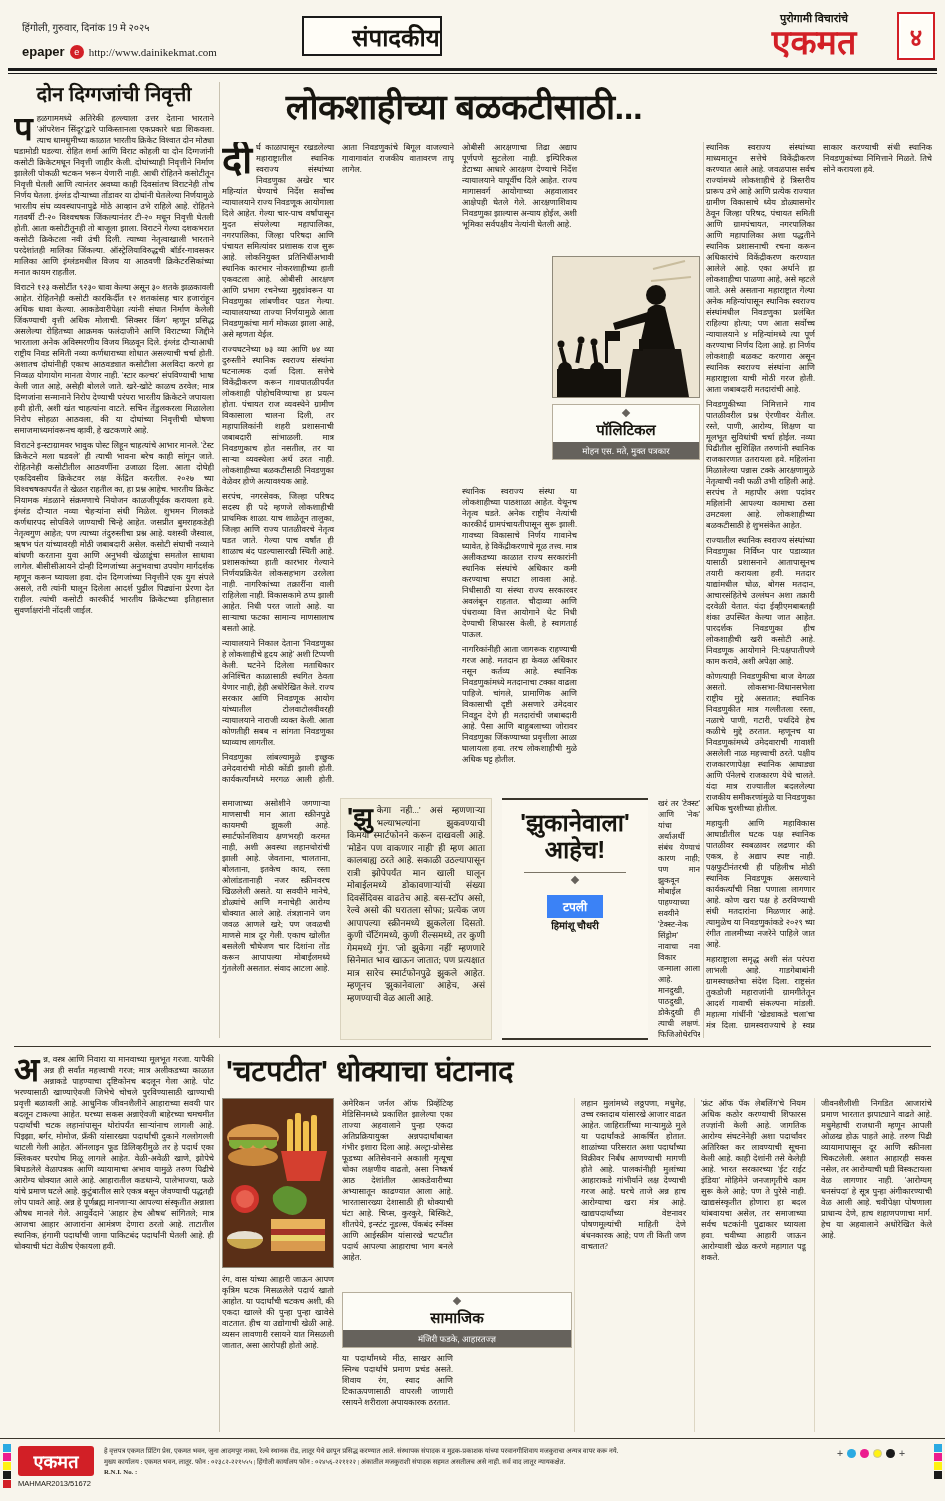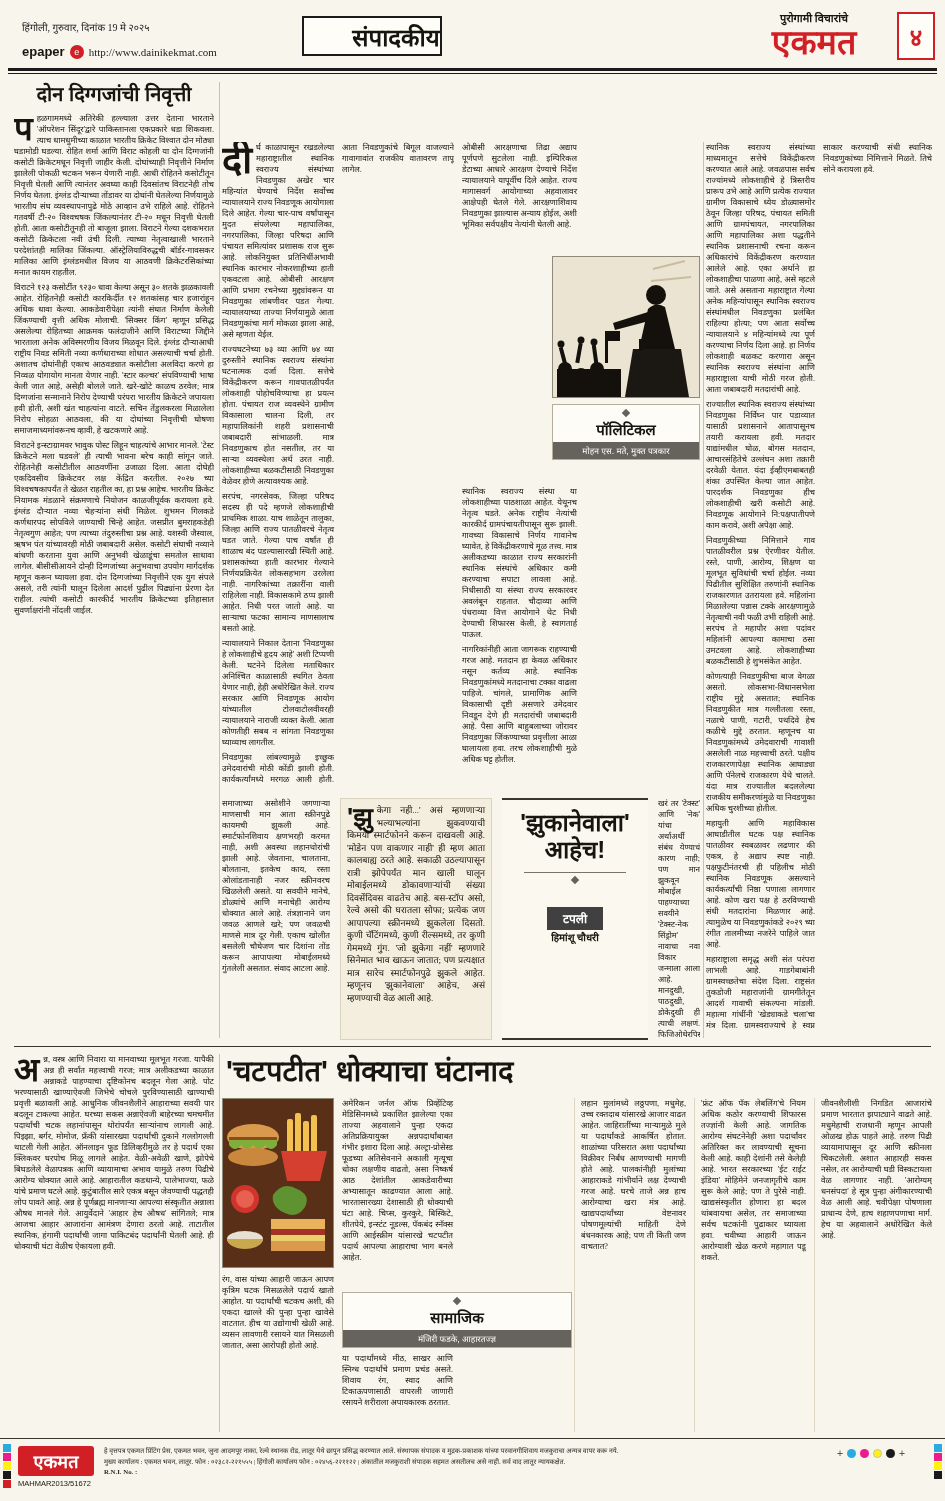--- a/index.html
+++ b/index.html
@@ -61,21 +61,21 @@
     column-count:2; column-gap:8px; column-fill:auto; }
 
   
   .tapli-region { position:absolute; left:222px; top:798px; width:478px; height:176px; display:flex; gap:10px;justify-content:space-between; }
   .z-col1 { width:108px; height:242px; }
   .z-quote { width:152px; height:242px; background:#f3eedd; border:1px solid #d9d2bd; padding:5px 6px; font-size:9px; line-height:12.5px; text-align:justify; overflow:hidden; }
   .z-quote .dropcap { font-size:26px; line-height:24px; }
   .z-head { width:146px; height:242px; text-align:center; padding-top:10px; border-top:2px solid #3a362c; border-bottom:2px solid #3a362c; background:#fbf8ef; }
   .z-headline { font-size:24px; line-height:1.12; font-weight:bold; font-family:"Liberation Sans",sans-serif; }
   .z-rule { width:70%; margin:8px auto 4px; border-top:1px solid #7a7466; }
-  .z-cat { display:inline-block; background:#404040; color:#fff; font-size:12px; font-weight:bold; padding:3px 16px; margin-top:22px; font-family:"Liberation Sans",sans-serif; }
+  .z-cat { display:inline-block; background:#3b82f6; color:#fff; font-size:12px; font-weight:bold; padding:3px 16px; margin-top:10px; font-family:"Liberation Sans",sans-serif; }
   .z-byline { font-size:10px; font-weight:bold; margin-top:0; font-family:Liberation Serif, serif; }
   .z-col4 { flex:1; height:242px; overflow:hidden; font-size:8px; line-height:11px; text-align:justify; }
 
   
   .bottom-divider { left:14px; width:917px; top:1046px; }
   .left-bottom { position:absolute; left:14px; top:1054px; width:200px; height:378px; }
   .food-headline { position:absolute; left:226px; top:1050px; width:476px; 
     font-size:29px; font-weight:bold; font-family:"Liberation Sans",sans-serif; }
   .bottom-region { position:absolute; left:222px; top:1098px; width:710px; height:334px; }
   .b-col1 { position:absolute; left:0; top:0; width:112px; height:334px; }
@@ -137,20 +137,21 @@
     <div class="retire-body body-text">
       <div class="para">
         <span class="dropcap">प</span>
         <span>हळगाममध्ये अतिरेकी हल्ल्याला उत्तर देताना भारताने 'ऑपरेशन सिंदूर'द्वारे पाकिस्तानला एकप्रकारे धडा शिकवला. त्याच धामधुमीच्या काळात भारतीय क्रिकेट विश्वात दोन मोठ्या घडामोडी घडल्या. रोहित शर्मा आणि विराट कोहली या दोन दिग्गजांनी कसोटी क्रिकेटमधून निवृत्ती जाहीर केली. दोघांच्याही निवृत्तीने निर्माण झालेली पोकळी चटकन भरून येणारी नाही. आधी रोहितने कसोटीतून निवृत्ती घेतली आणि त्यानंतर अवघ्या काही दिवसांतच विराटनेही तोच निर्णय घेतला. इंग्लंड दौऱ्याच्या तोंडावर या दोघांनी घेतलेल्या निर्णयामुळे भारतीय संघ व्यवस्थापनापुढे मोठे आव्हान उभे राहिले आहे. रोहितने गतवर्षी टी-२० विश्वचषक जिंकल्यानंतर टी-२० मधून निवृत्ती घेतली होती. आता कसोटीतूनही तो बाजूला झाला. विराटने गेल्या दशकभरात कसोटी क्रिकेटला नवी उंची दिली. त्याच्या नेतृत्वाखाली भारताने परदेशांतही मालिका जिंकल्या. ऑस्ट्रेलियाविरुद्धची बॉर्डर-गावसकर मालिका आणि इंग्लंडमधील विजय या आठवणी क्रिकेटरसिकांच्या मनात कायम राहतील.</span>
       </div>
       <div class="para">विराटने १२३ कसोटींत ९२३० धावा केल्या असून ३० शतके झळकावली आहेत. रोहितनेही कसोटी कारकिर्दीत १२ शतकांसह चार हजारांहून अधिक धावा केल्या. आकडेवारीपेक्षा त्यांनी संघात निर्माण केलेली जिंकण्याची वृत्ती अधिक मोलाची. 'सिक्सर किंग' म्हणून प्रसिद्ध असलेल्या रोहितच्या आक्रमक फलंदाजीने आणि विराटच्या जिद्दीने भारताला अनेक अविस्मरणीय विजय मिळवून दिले. इंग्लंड दौऱ्याआधी राष्ट्रीय निवड समिती नव्या कर्णधाराच्या शोधात असल्याची चर्चा होती. अशातच दोघांनीही एकाच आठवड्यात कसोटीला अलविदा करणे हा निव्वळ योगायोग मानता येणार नाही. 'स्टार कल्चर' संपविण्याची भाषा केली जात आहे, असेही बोलले जाते. खरे-खोटे काळच ठरवेल; मात्र दिग्गजांना सन्मानाने निरोप देण्याची परंपरा भारतीय क्रिकेटने जपायला हवी होती, अशी खंत चाहत्यांना वाटते. सचिन तेंडुलकरला मिळालेला निरोप सोहळा आठवला, की या दोघांच्या निवृत्तीची घोषणा समाजमाध्यमांवरूनच व्हावी, हे खटकणारे आहे.</div>
       <div class="para">विराटने इन्स्टाग्रामवर भावुक पोस्ट लिहून चाहत्यांचे आभार मानले. 'टेस्ट क्रिकेटने मला घडवले' ही त्याची भावना बरेच काही सांगून जाते. रोहितनेही कसोटीतील आठवणींना उजाळा दिला. आता दोघेही एकदिवसीय क्रिकेटवर लक्ष केंद्रित करतील. २०२७ च्या विश्वचषकापर्यंत ते खेळत राहतील का, हा प्रश्न आहेच. भारतीय क्रिकेट नियामक मंडळाने संक्रमणाचे नियोजन काळजीपूर्वक करायला हवे. इंग्लंड दौऱ्यात नव्या चेहऱ्यांना संधी मिळेल. शुभमन गिलकडे कर्णधारपद सोपविले जाण्याची चिन्हे आहेत. जसप्रीत बुमराहकडेही नेतृत्वगुण आहेत; पण त्याच्या तंदुरुस्तीचा प्रश्न आहे. यशस्वी जैस्वाल, ऋषभ पंत यांच्यावरही मोठी जबाबदारी असेल. कसोटी संघाची नव्याने बांधणी करताना युवा आणि अनुभवी खेळाडूंचा समतोल साधावा लागेल. बीसीसीआयने दोन्ही दिग्गजांच्या अनुभवाचा उपयोग मार्गदर्शक म्हणून करून घ्यायला हवा. दोन दिग्गजांच्या निवृत्तीने एक युग संपले असले, तरी त्यांनी घालून दिलेला आदर्श पुढील पिढ्यांना प्रेरणा देत राहील. त्यांची कसोटी कारकीर्द भारतीय क्रिकेटच्या इतिहासात सुवर्णाक्षरांनी नोंदली जाईल.</div>
     </div>
   </div>
 
+  <div class="main-headline">लोकशाहीच्या बळकटीसाठी...</div>
 
   <div class="mid-region">
     <div class="mid-left body-text">
       <div class="para">
         <span class="dropcap big">दी</span>
         <span>र्घ काळापासून रखडलेल्या महाराष्ट्रातील स्थानिक स्वराज्य संस्थांच्या निवडणुका अखेर चार महिन्यांत घेण्याचे निर्देश सर्वोच्च न्यायालयाने राज्य निवडणूक आयोगाला दिले आहेत. गेल्या चार-पाच वर्षांपासून मुदत संपलेल्या महापालिका, नगरपालिका, जिल्हा परिषदा आणि पंचायत समित्यांवर प्रशासक राज सुरू आहे. लोकनियुक्त प्रतिनिधींअभावी स्थानिक कारभार नोकरशाहीच्या हाती एकवटला आहे. ओबीसी आरक्षण आणि प्रभाग रचनेच्या मुद्द्यांवरून या निवडणुका लांबणीवर पडत गेल्या. न्यायालयाच्या ताज्या निर्णयामुळे आता निवडणुकांचा मार्ग मोकळा झाला आहे, असे म्हणता येईल.</span>
       </div>
       <div class="para">राज्यघटनेच्या ७३ व्या आणि ७४ व्या दुरुस्तीने स्थानिक स्वराज्य संस्थांना घटनात्मक दर्जा दिला. सत्तेचे विकेंद्रीकरण करून गावपातळीपर्यंत लोकशाही पोहोचविण्याचा हा प्रयत्न होता. पंचायत राज व्यवस्थेने ग्रामीण विकासाला चालना दिली, तर महापालिकांनी शहरी प्रशासनाची जबाबदारी सांभाळली. मात्र निवडणुकाच होत नसतील, तर या साऱ्या व्यवस्थेला अर्थ उरत नाही. लोकशाहीच्या बळकटीसाठी निवडणुका वेळेवर होणे अत्यावश्यक आहे.</div>
       <div class="para">सरपंच, नगरसेवक, जिल्हा परिषद सदस्य ही पदे म्हणजे लोकशाहीची प्राथमिक शाळा. याच शाळेतून तालुका, जिल्हा आणि राज्य पातळीवरचे नेतृत्व घडत जाते. गेल्या पाच वर्षांत ही शाळाच बंद पडल्यासारखी स्थिती आहे. प्रशासकांच्या हाती कारभार गेल्याने निर्णयप्रक्रियेत लोकसहभाग उरलेला नाही. नागरिकांच्या तक्रारींना वाली राहिलेला नाही. विकासकामे ठप्प झाली आहेत. निधी परत जातो आहे. या साऱ्याचा फटका सामान्य माणसालाच बसतो आहे.</div>
       <div class="para">न्यायालयाने निकाल देताना 'निवडणुका हे लोकशाहीचे हृदय आहे' अशी टिप्पणी केली. घटनेने दिलेला मताधिकार अनिश्चित काळासाठी स्थगित ठेवता येणार नाही, हेही अधोरेखित केले. राज्य सरकार आणि निवडणूक आयोग यांच्यातील टोलवाटोलवीवरही न्यायालयाने नाराजी व्यक्त केली. आता कोणतीही सबब न सांगता निवडणुका घ्याव्याच लागतील.</div>
@@ -197,22 +198,22 @@
       </div>
       <div class="mr-row3 body-text">
         <div class="para">स्थानिक स्वराज्य संस्था या लोकशाहीच्या पाठशाळा आहेत. येथूनच नेतृत्व घडते. अनेक राष्ट्रीय नेत्यांची कारकीर्द ग्रामपंचायतीपासून सुरू झाली. गावच्या विकासाचे निर्णय गावानेच घ्यावेत, हे विकेंद्रीकरणाचे मूळ तत्त्व. मात्र अलीकडच्या काळात राज्य सरकारांनी स्थानिक संस्थांचे अधिकार कमी करण्याचा सपाटा लावला आहे. निधीसाठी या संस्था राज्य सरकारवर अवलंबून राहतात. चौदाव्या आणि पंधराव्या वित्त आयोगाने थेट निधी देण्याची शिफारस केली, हे स्वागतार्ह पाऊल.</div>
         <div class="para">नागरिकांनीही आता जागरूक राहण्याची गरज आहे. मतदान हा केवळ अधिकार नसून कर्तव्य आहे. स्थानिक निवडणुकांमध्ये मतदानाचा टक्का वाढला पाहिजे. चांगले, प्रामाणिक आणि विकासाची दृष्टी असणारे उमेदवार निवडून देणे ही मतदारांची जबाबदारी आहे. पैसा आणि बाहुबलाच्या जोरावर निवडणुका जिंकण्याच्या प्रवृत्तीला आळा घालायला हवा. तरच लोकशाहीची मुळे अधिक घट्ट होतील.</div>
       </div>
     </div>
   </div>
 
   <div class="right-region body-text">
     <div class="para">स्थानिक स्वराज्य संस्थांच्या माध्यमातून सत्तेचे विकेंद्रीकरण करण्यात आले आहे. जवळपास सर्वच राज्यांमध्ये लोकशाहीचे हे त्रिस्तरीय प्रारूप उभे आहे आणि प्रत्येक राज्यात ग्रामीण विकासाचे ध्येय डोळ्यासमोर ठेवून जिल्हा परिषद, पंचायत समिती आणि ग्रामपंचायत, नगरपालिका आणि महापालिका अशा पद्धतीने स्थानिक प्रशासनाची रचना करून अधिकारांचे विकेंद्रीकरण करण्यात आलेले आहे. एका अर्थाने हा लोकशाहीचा पाळणा आहे, असे म्हटले जाते. असे असताना महाराष्ट्रात गेल्या अनेक महिन्यांपासून स्थानिक स्वराज्य संस्थांमधील निवडणुका प्रलंबित राहिल्या होत्या; पण आता सर्वोच्च न्यायालयाने ४ महिन्यांमध्ये त्या पूर्ण करण्याचा निर्णय दिला आहे. हा निर्णय लोकशाही बळकट करणारा असून स्थानिक स्वराज्य संस्थांना आणि महाराष्ट्राला याची मोठी गरज होती. आता जबाबदारी मतदारांची आहे.</div>
+    <div class="para">निवडणुकीच्या निमित्ताने गाव पातळीवरील प्रश्न ऐरणीवर येतील. रस्ते, पाणी, आरोग्य, शिक्षण या मूलभूत सुविधांची चर्चा होईल. नव्या पिढीतील सुशिक्षित तरुणांनी स्थानिक राजकारणात उतरायला हवे. महिलांना मिळालेल्या पन्नास टक्के आरक्षणामुळे नेतृत्वाची नवी फळी उभी राहिली आहे. सरपंच ते महापौर अशा पदांवर महिलांनी आपल्या कामाचा ठसा उमटवला आहे. लोकशाहीच्या बळकटीसाठी हे शुभसंकेत आहेत.</div>
     <div class="para">राज्यातील स्थानिक स्वराज्य संस्थांच्या निवडणुका निर्विघ्न पार पडाव्यात यासाठी प्रशासनाने आतापासूनच तयारी करायला हवी. मतदार याद्यांमधील घोळ, बोगस मतदान, आचारसंहितेचे उल्लंघन अशा तक्रारी दरवेळी येतात. यंदा ईव्हीएमबाबतही शंका उपस्थित केल्या जात आहेत. पारदर्शक निवडणुका हीच लोकशाहीची खरी कसोटी आहे. निवडणूक आयोगाने नि:पक्षपातीपणे काम करावे, अशी अपेक्षा आहे.</div>
-    <div class="para">निवडणुकीच्या निमित्ताने गाव पातळीवरील प्रश्न ऐरणीवर येतील. रस्ते, पाणी, आरोग्य, शिक्षण या मूलभूत सुविधांची चर्चा होईल. नव्या पिढीतील सुशिक्षित तरुणांनी स्थानिक राजकारणात उतरायला हवे. महिलांना मिळालेल्या पन्नास टक्के आरक्षणामुळे नेतृत्वाची नवी फळी उभी राहिली आहे. सरपंच ते महापौर अशा पदांवर महिलांनी आपल्या कामाचा ठसा उमटवला आहे. लोकशाहीच्या बळकटीसाठी हे शुभसंकेत आहेत.</div>
     <div class="para">कोणत्याही निवडणुकीचा बाज वेगळा असतो. लोकसभा-विधानसभेला राष्ट्रीय मुद्दे असतात; स्थानिक निवडणुकीत मात्र गल्लीतला रस्ता, नळाचे पाणी, गटारी, पथदिवे हेच कळीचे मुद्दे ठरतात. म्हणूनच या निवडणुकांमध्ये उमेदवाराची गावाशी असलेली नाळ महत्त्वाची ठरते. पक्षीय राजकारणापेक्षा स्थानिक आघाड्या आणि पॅनेलचे राजकारण येथे चालते. यंदा मात्र राज्यातील बदललेल्या राजकीय समीकरणांमुळे या निवडणुका अधिक चुरशीच्या होतील.</div>
     <div class="para">महायुती आणि महाविकास आघाडीतील घटक पक्ष स्थानिक पातळीवर स्वबळावर लढणार की एकत्र, हे अद्याप स्पष्ट नाही. पक्षफुटीनंतरची ही पहिलीच मोठी स्थानिक निवडणूक असल्याने कार्यकर्त्यांची निष्ठा पणाला लागणार आहे. कोण खरा पक्ष हे ठरविण्याची संधी मतदारांना मिळणार आहे. त्यामुळेच या निवडणुकांकडे २०२९ च्या रंगीत तालमीच्या नजरेने पाहिले जात आहे.</div>
     <div class="para">महाराष्ट्राला समृद्ध अशी संत परंपरा लाभली आहे. गाडगेबाबांनी ग्रामस्वच्छतेचा संदेश दिला. राष्ट्रसंत तुकडोजी महाराजांनी ग्रामगीतेतून आदर्श गावाची संकल्पना मांडली. महात्मा गांधींनी 'खेड्याकडे चला'चा मंत्र दिला. ग्रामस्वराज्याचे हे स्वप्न साकार करण्याची संधी स्थानिक निवडणुकांच्या निमित्ताने मिळते. तिचे सोने करायला हवे.</div>
   </div>
 
   <div class="tapli-region">
     <div class="z-col1 body-text">समाजाच्या असोशीने जगणाऱ्या माणसाची मान आता स्क्रीनपुढे कायमची झुकली आहे. स्मार्टफोनशिवाय क्षणभरही करमत नाही, अशी अवस्था लहानथोरांची झाली आहे. जेवताना, चालताना, बोलताना, इतकेच काय, रस्ता ओलांडतानाही नजर स्क्रीनवरच खिळलेली असते. या सवयीने मानेचे, डोळ्यांचे आणि मनाचेही आरोग्य धोक्यात आले आहे. तंत्रज्ञानाने जग जवळ आणले खरे; पण जवळची माणसे मात्र दूर गेली. एकाच खोलीत बसलेली चौघेजण चार दिशांना तोंड करून आपापल्या मोबाईलमध्ये गुंतलेली असतात. संवाद आटला आहे.</div>
     <div class="z-quote">
       <span class="dropcap">'झु</span>
       <span>केगा नही...' असं म्हणणाऱ्या भल्याभल्यांना झुकवण्याची किमया स्मार्टफोनने करून दाखवली आहे. 'मोडेन पण वाकणार नाही' ही म्हण आता कालबाह्य ठरते आहे. सकाळी उठल्यापासून रात्री झोपेपर्यंत मान खाली घालून मोबाईलमध्ये डोकावणाऱ्यांची संख्या दिवसेंदिवस वाढतेच आहे. बस-स्टॉप असो, रेल्वे असो की घरातला सोफा; प्रत्येक जण आपापल्या स्क्रीनमध्ये झुकलेला दिसतो. कुणी चॅटिंगमध्ये, कुणी रील्समध्ये, तर कुणी गेममध्ये गुंग. 'जो झुकेगा नहीं' म्हणणारे सिनेमात भाव खाऊन जातात; पण प्रत्यक्षात मात्र सारेच स्मार्टफोनपुढे झुकले आहेत. म्हणूनच 'झुकानेवाला' आहेच, असं म्हणण्याची वेळ आली आहे.</span>

